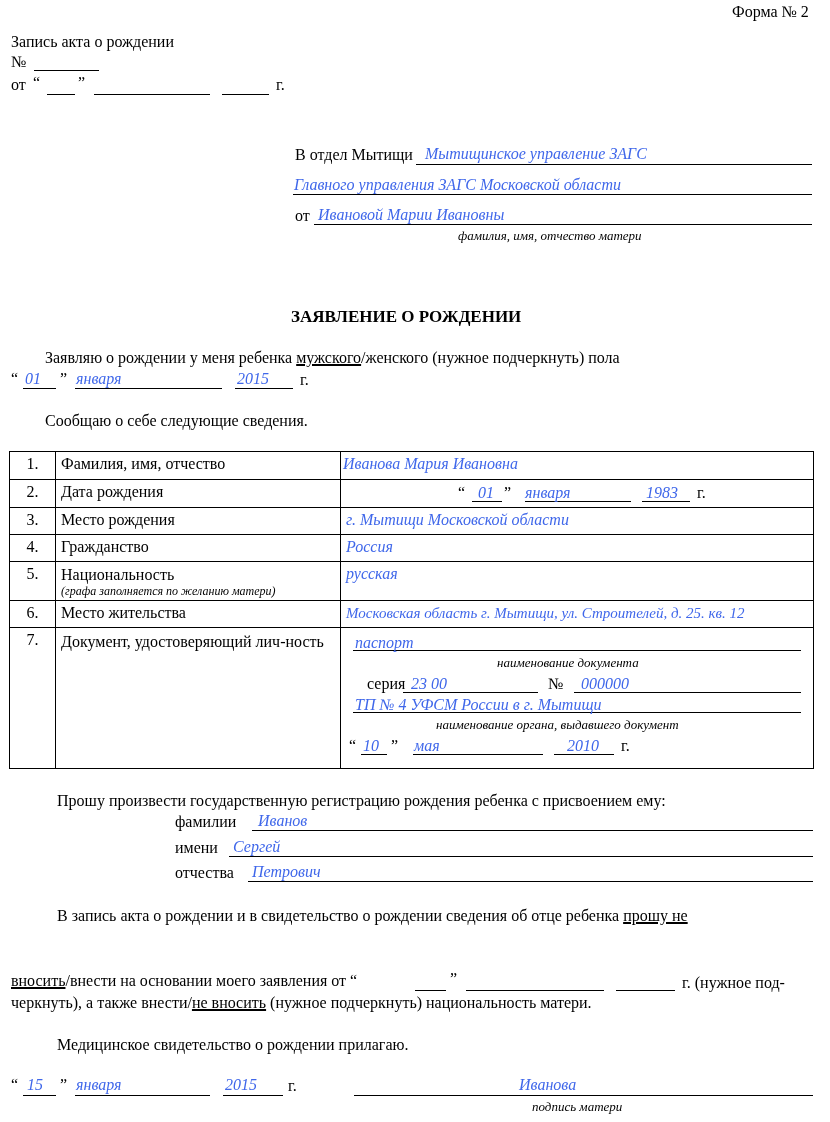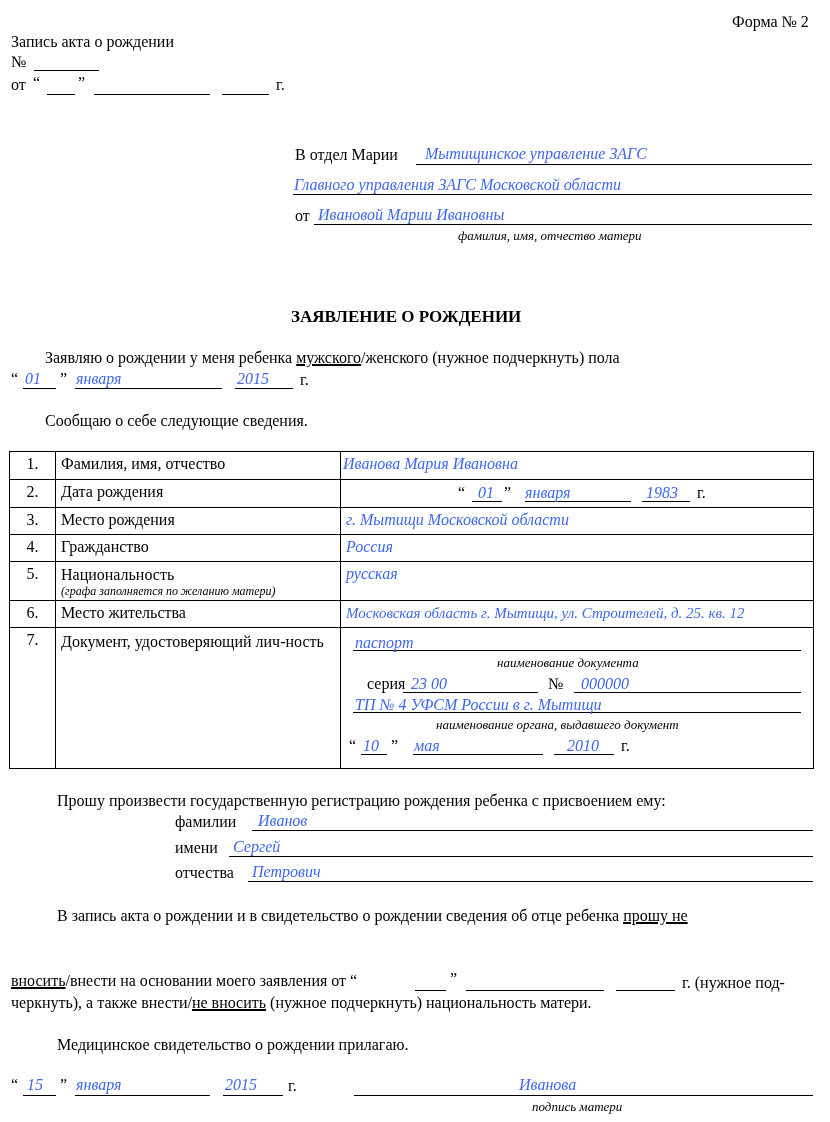--- a/index.html
+++ b/index.html
@@ -13,34 +13,34 @@
   .title{font-weight:bold;font-size:17px;}
   table.info{position:absolute;left:9px;top:451px;width:805px;border-collapse:collapse;}
   table.info td{border:1px solid #000;padding:0 5px;vertical-align:top;height:26px;line-height:24px;}
   td.num{width:35px;text-align:center;}
   td.lbl{width:274px;}
   .rel{position:relative;}
 </style>
 </head>
 <body>
 
-<div class="abs" style="left:732px;top:13px;">Форма № 2</div>
+<div class="abs" style="left:732px;top:3px;">Форма № 2</div>
 
 <div class="abs" style="left:11px;top:33px;">Запись акта о рождении</div>
 <div class="abs" style="left:11px;top:53px;">№</div>
 <div class="ul" style="left:34px;width:65px;top:70px;"></div>
 <div class="abs" style="left:11px;top:76px;">от</div>
 <div class="abs" style="left:33px;top:74px;">“</div>
 <div class="ul" style="left:47px;width:28px;top:94px;"></div>
 <div class="abs" style="left:78px;top:74px;">”</div>
 <div class="ul" style="left:94px;width:116px;top:94px;"></div>
 <div class="ul" style="left:222px;width:47px;top:94px;"></div>
 <div class="abs" style="left:276px;top:76px;">г.</div>
 
-<div class="abs" style="left:295px;top:146px;">В отдел Марии</div>
+<div class="abs" style="left:295px;top:146px;">В отдел Мытищи</div>
 <div class="ul" style="left:416px;width:396px;top:164px;"></div>
 <div class="abs fill" style="left:425px;top:145px;">Мытищинское управление ЗАГС</div>
 <div class="ul" style="left:293px;width:519px;top:194px;"></div>
 <div class="abs fill" style="left:294px;top:176px;">Главного управления ЗАГС Московской области</div>
 <div class="abs" style="left:295px;top:207px;">от</div>
 <div class="ul" style="left:314px;width:498px;top:224px;"></div>
 <div class="abs fill" style="left:318px;top:206px;">Ивановой Марии Ивановны</div>
 <div class="abs cap" style="left:458px;top:228px;">фамилия, имя, отчество матери</div>
 
 <div class="abs title" style="left:275px;top:307px;margin-left:16px;">ЗАЯВЛЕНИЕ О РОЖДЕНИИ</div>

